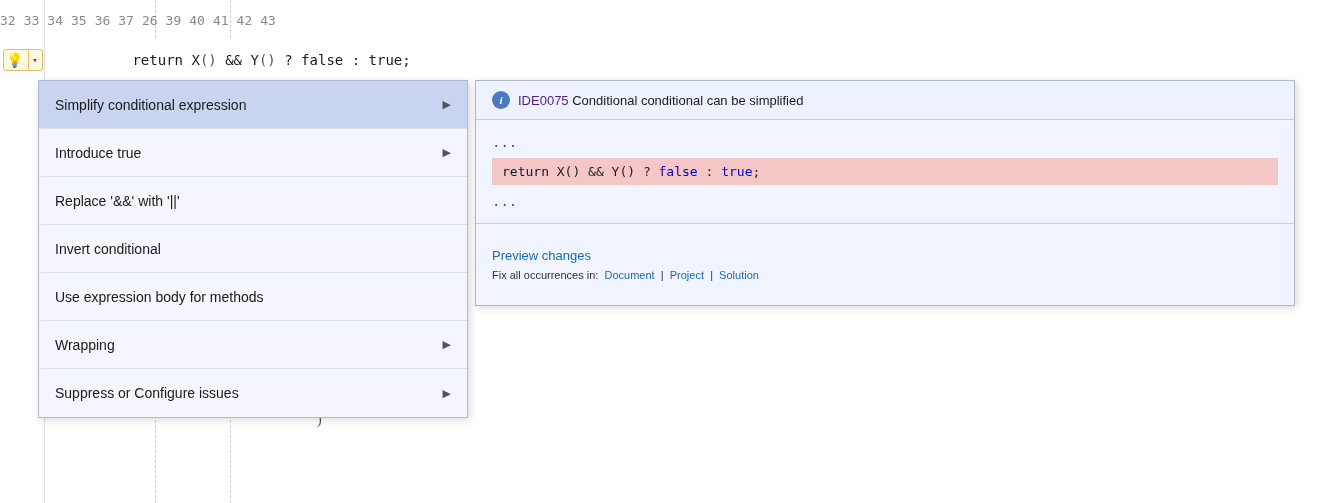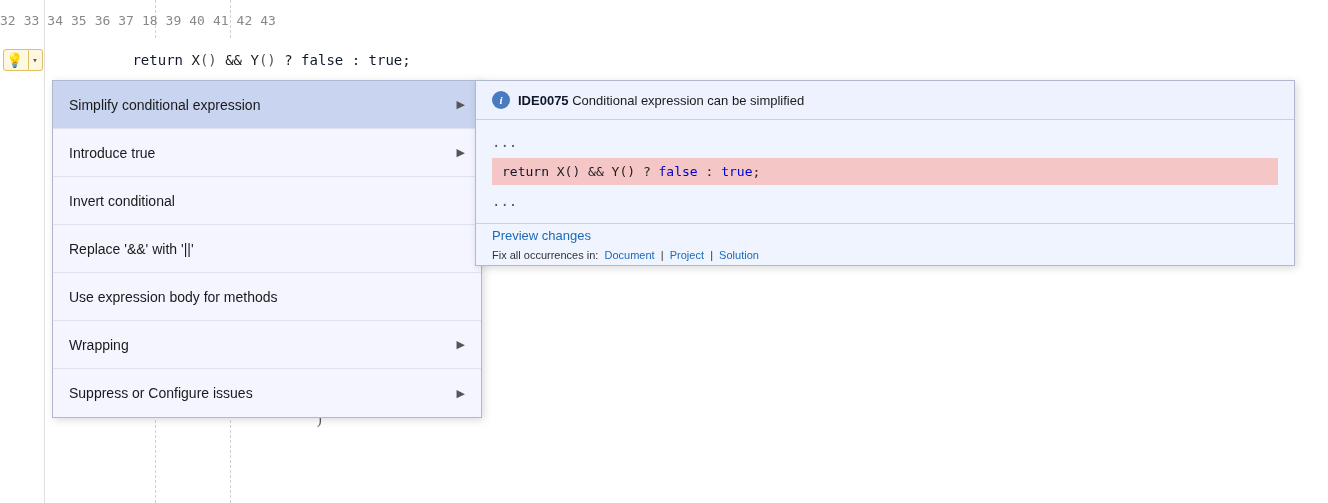--- a/index.html
+++ b/index.html
@@ -109,21 +109,21 @@
       justify-content: center;
       cursor: pointer;
       font-size: 9px;
       color: #555;
     }
 
     
     .context-menu {
       position: absolute;
       top: 80px;
-      left: 52px;
+      left: 38px;
       width: 430px;
       background: #f5f5ff;
       border: 1px solid #b0b8d0;
       z-index: 200;
       box-shadow: 2px 2px 8px rgba(0,0,0,0.15);
     }
 
     .menu-item {
       height: 48px;
       display: flex;
@@ -194,22 +194,22 @@
       flex-shrink: 0;
     }
 
     .preview-title {
       font-family: 'Segoe UI', Arial, sans-serif;
       font-size: 13px;
       color: #1a1a1a;
     }
 
     .preview-title .rule-id {
-      color: #0f172a;
-      font-weight: 700;
+      color: #4c1d95;
+      font-weight: 400;
     }
 
     .preview-code-area {
       padding: 10px 16px;
       font-family: 'Consolas', monospace;
       font-size: 13px;
     }
 
     .preview-dots {
       color: #555;
@@ -231,21 +231,21 @@
       padding: 6px 10px;
       margin: 4px 0;
       font-family: 'Consolas', monospace;
       font-size: 13px;
       color: #1e1e1e;
     }
     .bool { color: #0000cc; }
 
     .preview-footer {
       border-top: 1px solid #c8d0e8;
-      padding: 4px 16px;
+      padding: 24px 16px;
       font-family: 'Segoe UI', Arial, sans-serif;
       font-size: 13px;
     }
 
     .preview-changes-link {
       color: #1a6ab8;
       cursor: pointer;
       text-decoration: none;
       display: block;
       margin-bottom: 6px;
@@ -297,21 +297,21 @@
     <div class="vline" style="left: 230px;"></div>
   </div>
 
   <div class="line-numbers">
     <div class="line-number">32</div>
     <div class="line-number">33</div>
     <div class="line-number">34</div>
     <div class="line-number">35</div>
     <div class="line-number">36</div>
     <div class="line-number">37</div>
-    <div class="line-number">18</div>
+    <div class="line-number">26</div>
     <div class="line-number">39</div>
     <div class="line-number">40</div>
     <div class="line-number">41</div>
     <div class="line-number">42</div>
     <div class="line-number">43</div>
   </div>
 
   <div class="code-area">
     <div class="code-line"></div>
     <div class="code-line line-33">
@@ -341,43 +341,43 @@
   <div class="context-menu">
     <div class="menu-item active">
       <span>Simplify conditional expression</span>
       <span class="arrow">▶</span>
     </div>
     <div class="menu-item">
       <span>Introduce true</span>
       <span class="arrow">▶</span>
     </div>
     <div class="menu-item">
+      <span>Replace '&amp;&amp;' with '||'</span>
+    </div>
+    <div class="menu-item">
       <span>Invert conditional</span>
-    </div>
-    <div class="menu-item">
-      <span>Replace '&amp;&amp;' with '||'</span>
     </div>
     <div class="menu-item">
       <span>Use expression body for methods</span>
     </div>
     <div class="menu-item">
       <span>Wrapping</span>
       <span class="arrow">▶</span>
     </div>
     <div class="menu-item">
       <span>Suppress or Configure issues</span>
       <span class="arrow">▶</span>
     </div>
   </div>
 
   <div class="preview-panel">
     <div class="preview-header">
       <div class="info-icon">i</div>
       <span class="preview-title">
-        <span class="rule-id">IDE0075</span>&nbsp;<span>Conditional expression can be simplified</span>
+        <span class="rule-id">IDE0075</span>&nbsp;<span>Conditional conditional can be simplified</span>
       </span>
     </div>
 
     <div class="preview-code-area">
       <div class="preview-dots">...</div>
 
       <div class="preview-code-removed">
         <span class="ck">return</span>&nbsp;<span>X()&nbsp;&amp;&amp;&nbsp;Y()&nbsp;?&nbsp;<span class="bool">false</span>&nbsp;:&nbsp;<span class="bool">true</span>;</span>
       </div>
 

